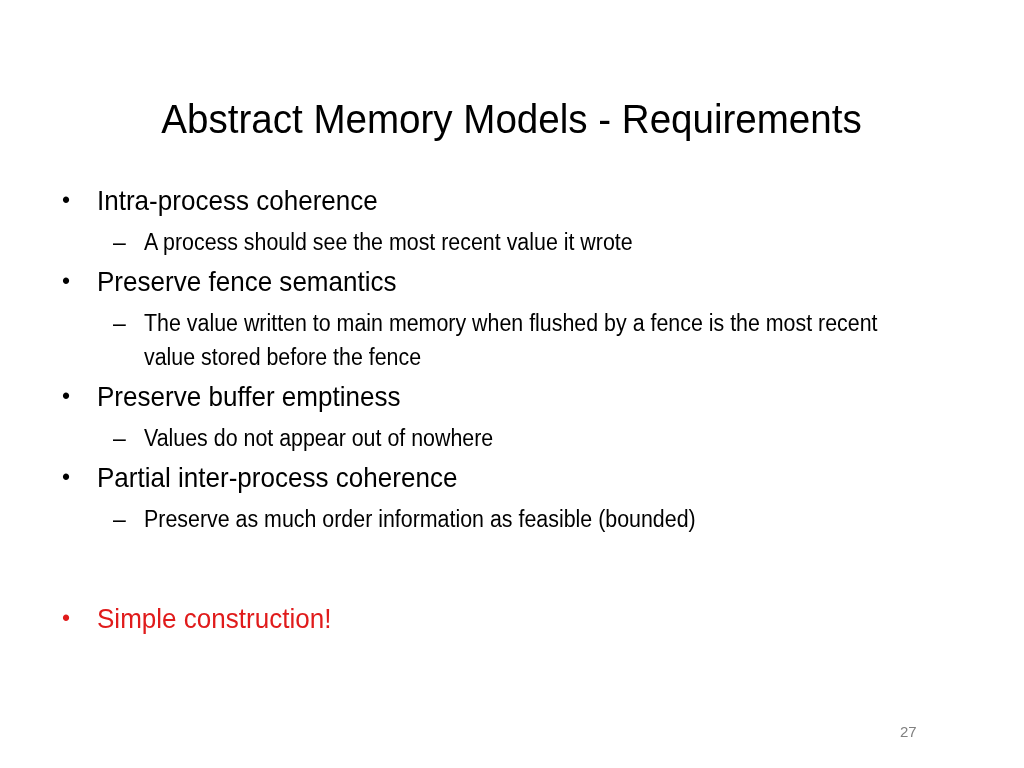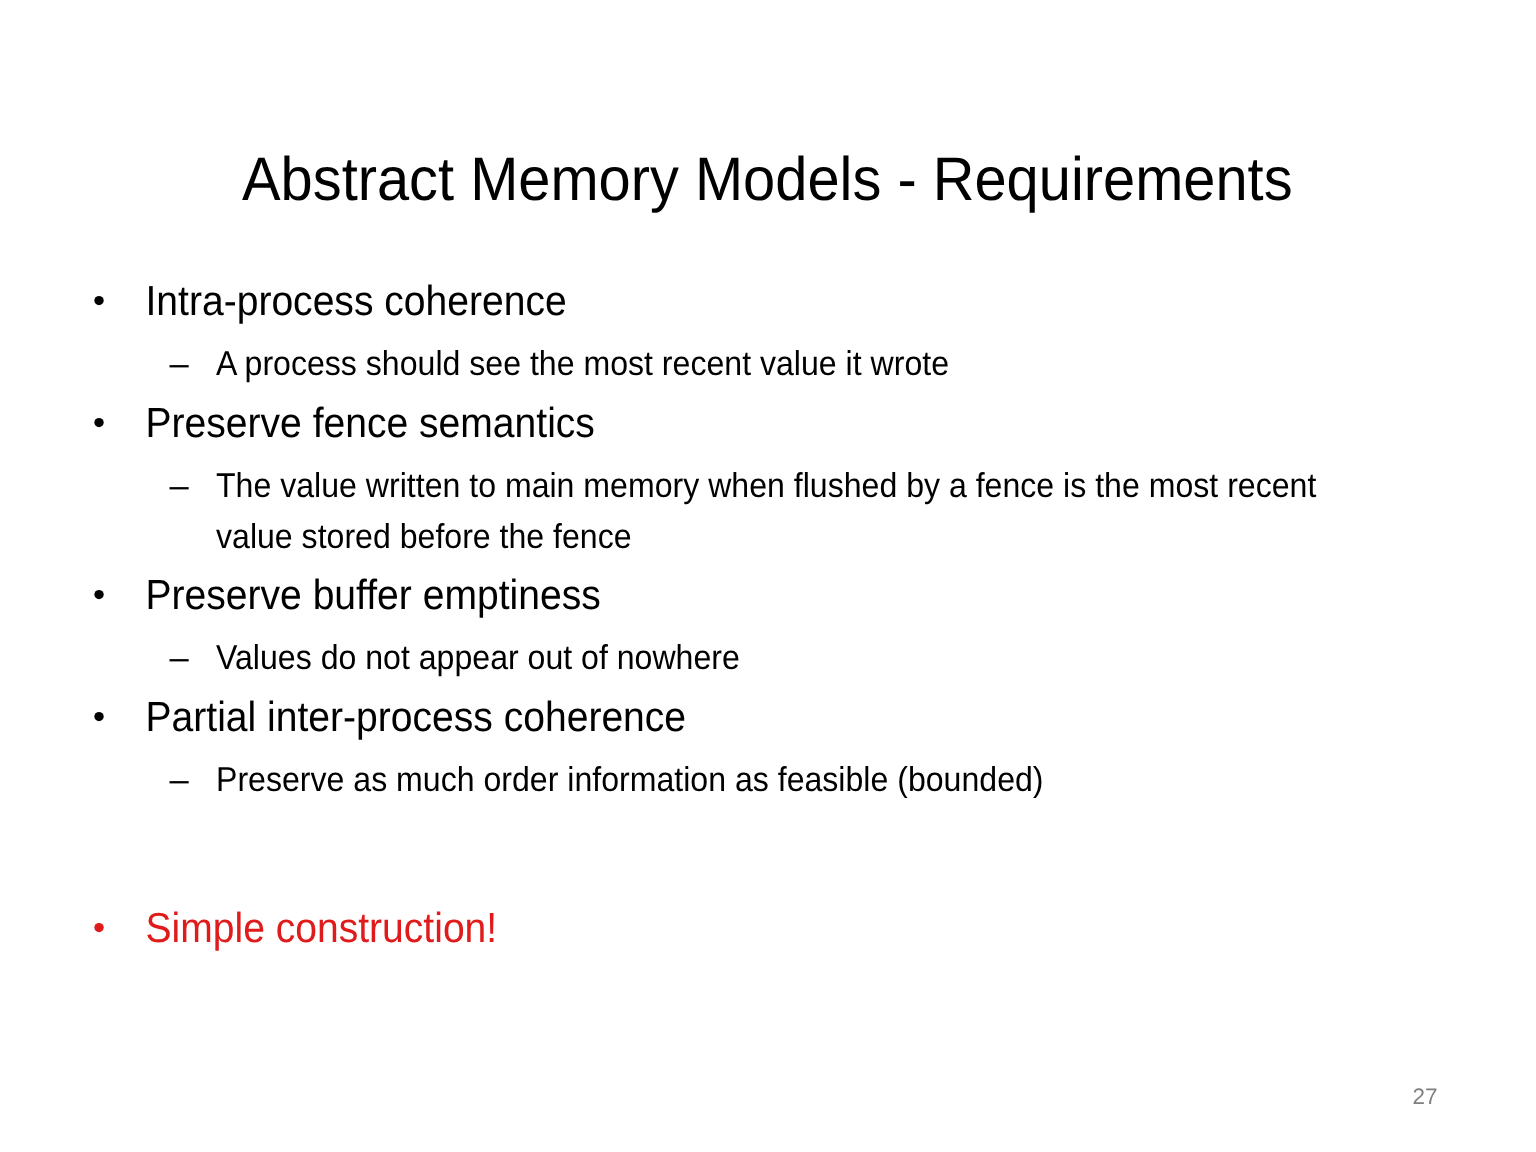--- a/index.html
+++ b/index.html
@@ -110,21 +110,20 @@
   .spacer-line {
     height: 60px;
   }
 
   
   .slide-number {
     position: absolute;
     left: 900px;
     top: 722px;
     width: 100px;
-    text-align: center;
     font-size: 15px;
     line-height: 20px;
     color: #808080;
   }
 </style>
 </head>
 <body>
 
 <div class="slide">
 

